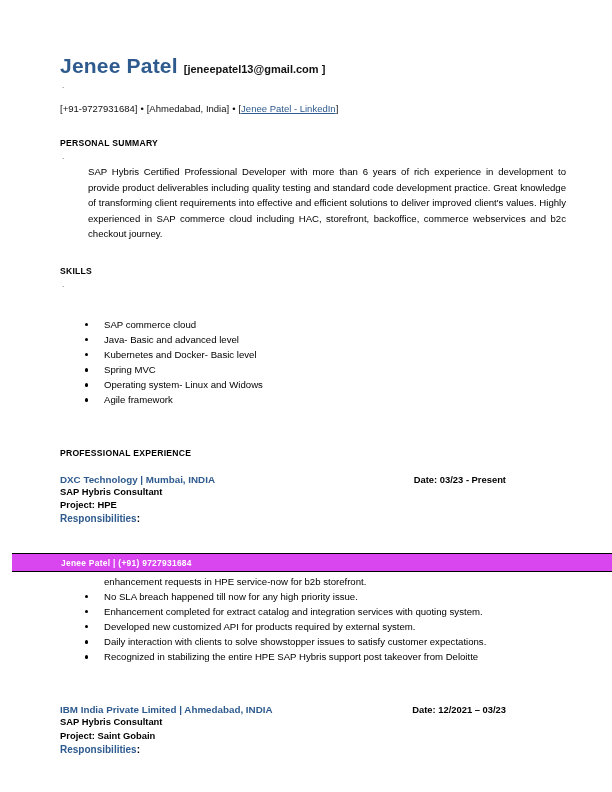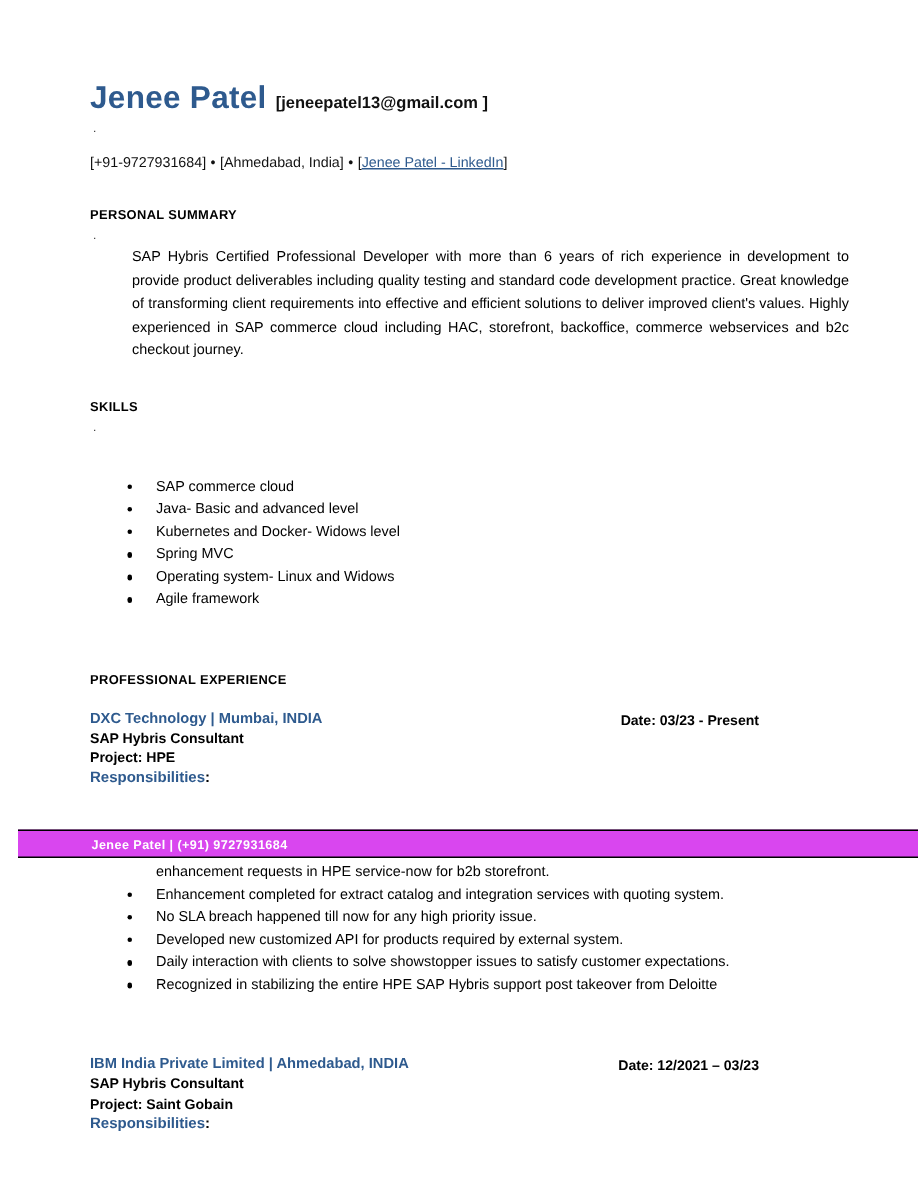--- a/index.html
+++ b/index.html
@@ -213,21 +213,21 @@
 
     <div class="gap-lg"></div>
 
     <div class="section">
       <div class="section-title">SKILLS</div>
       <div class="stray-dot">.</div>
       <div class="gap-sm"></div>
       <ul class="bullets">
         <li>SAP commerce cloud</li>
         <li>Java- Basic and advanced level</li>
-        <li>Kubernetes and Docker- Widows level</li>
+        <li>Kubernetes and Docker- Basic level</li>
         <li>Spring MVC</li>
         <li>Operating system- Linux and Widows</li>
         <li>Agile framework</li>
       </ul>
     </div>
 
     <div class="gap-lg"></div>
 
     <div class="section">
       <div class="section-title">PROFESSIONAL EXPERIENCE</div>
@@ -240,22 +240,22 @@
           <span class="job-date">Date: 03/23 - Present</span>
         </div>
         <div class="job-role">SAP Hybris Consultant</div>
         <div class="job-project">Project: HPE</div>
         <div class="job-resp-label"><span>Responsibilities</span><span class="colon">:</span></div>
 
         <div class="gap-md"></div>
 
         <ul class="bullets justified">
           <li>Driving operational excellence and resolving incidents with different level of Priority, defects, and enhancement requests in HPE service-now for b2b storefront.</li>
+          <li>No SLA breach happened till now for any high priority issue.</li>
           <li>Enhancement completed for extract catalog and integration services with quoting system.</li>
-          <li>No SLA breach happened till now for any high priority issue.</li>
           <li>Developed new customized API for products required by external system.</li>
           <li>Daily interaction with clients to solve showstopper issues to satisfy customer expectations.</li>
           <li>Recognized in stabilizing the entire HPE SAP Hybris support post takeover from Deloitte</li>
         </ul>
       </div>
 
       <div class="gap-lg"></div>
 
       <div>
         <div class="job-header">

